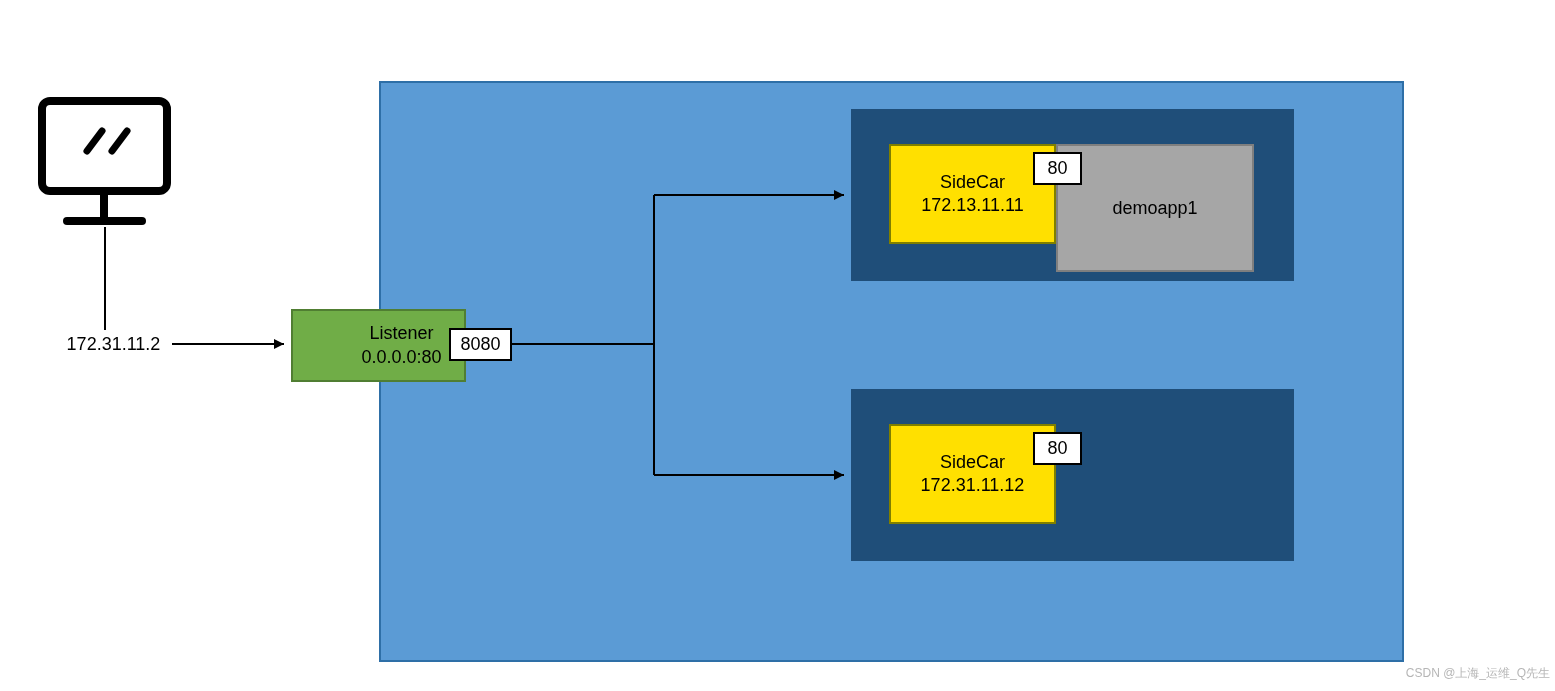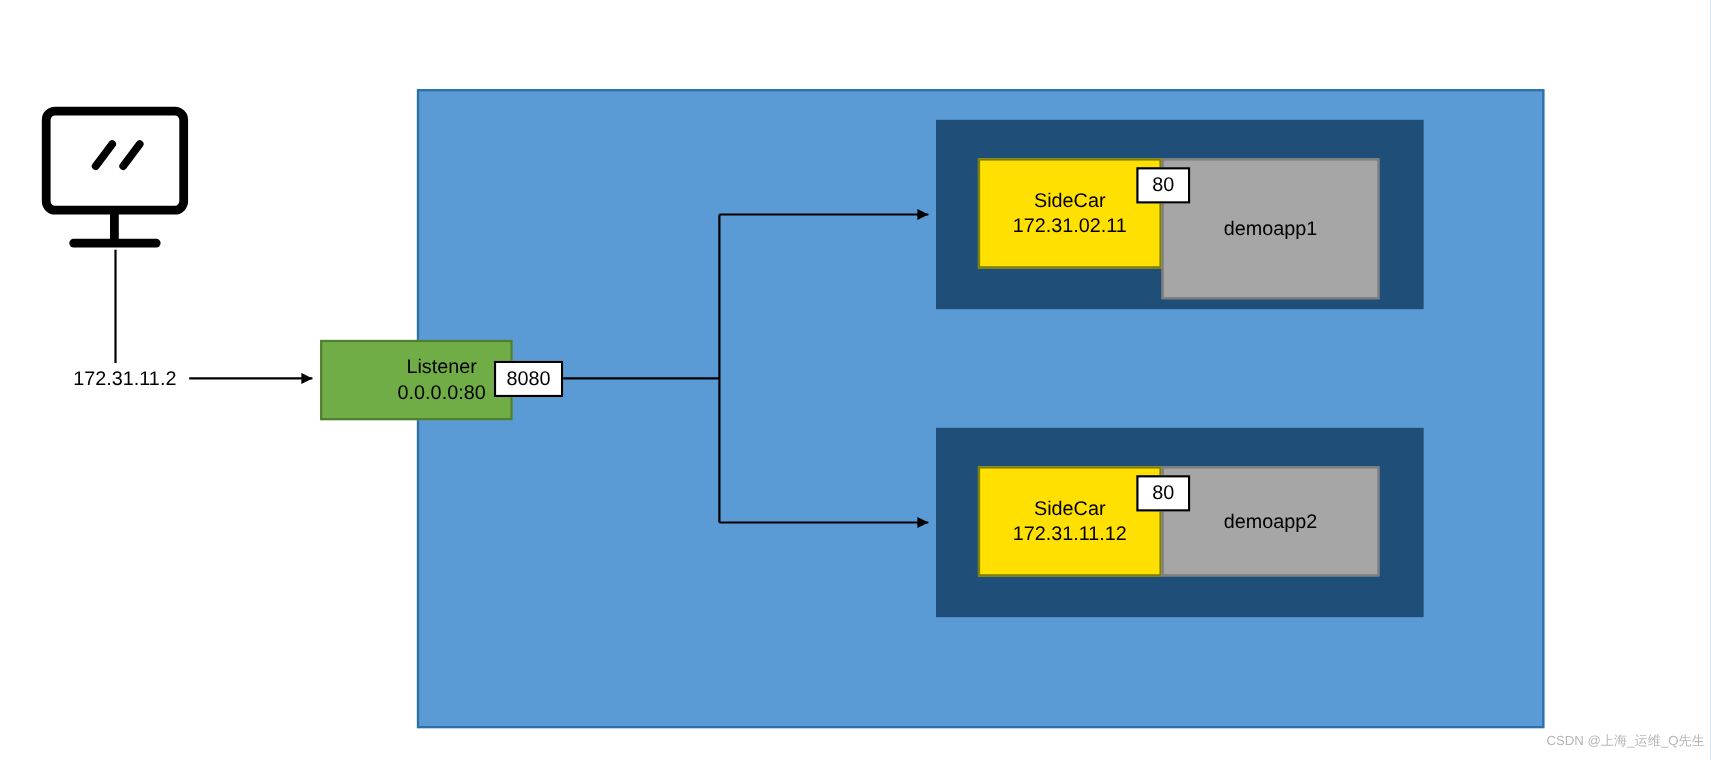--- a/index.html
+++ b/index.html
@@ -61,41 +61,38 @@
   </div>
 
   <div class="box" style="left:449px; top:328px; width:63px; height:33px; background:#FFF; border-color:#000; display:flex; align-items:center; justify-content:center;">
     <span>8080</span>
   </div>
 
   <div class="box" style="left:851px; top:109px; width:443px; height:172px; background:#1F4E79; border-color:#1F4E79;"></div>
 
   <div class="box" style="left:889px; top:144px; width:167px; height:100px; background:#FFE000; border-color:#7F7F00; display:flex; flex-direction:column; align-items:center; justify-content:center; line-height:1.3;">
     <span>SideCar</span>
-    <span>172.31.02.11</span>
+    <span>172.13.11.11</span>
   </div>
 
   <div class="box" style="left:1056px; top:144px; width:198px; height:128px; background:#A6A6A6; border-color:#7F7F7F; display:flex; align-items:center; justify-content:center;">
     <span>demoapp1</span>
   </div>
 
   <div class="box" style="left:1033px; top:152px; width:49px; height:33px; background:#FFF; border-color:#000; display:flex; align-items:center; justify-content:center;">
     <span>80</span>
   </div>
 
   <div class="box" style="left:851px; top:389px; width:443px; height:172px; background:#1F4E79; border-color:#1F4E79;"></div>
 
   <div class="box" style="left:889px; top:424px; width:167px; height:100px; background:#FFE000; border-color:#7F7F00; display:flex; flex-direction:column; align-items:center; justify-content:center; line-height:1.3;">
     <span>SideCar</span>
     <span>172.31.11.12</span>
   </div>
 
-  <div class="box" style="left:1056px; top:424px; width:198px; height:100px; background:#A6A6A6; border-color:#7F7F7F; display:flex; align-items:center; justify-content:center;">
-    <span>demoapp2</span>
-  </div>
 
   <div class="box" style="left:1033px; top:432px; width:49px; height:33px; background:#FFF; border-color:#000; display:flex; align-items:center; justify-content:center;">
     <span>80</span>
   </div>
 
   <svg>
     <defs>
       <marker id="arrow" markerWidth="12" markerHeight="12" refX="10" refY="5" orient="auto" markerUnits="userSpaceOnUse">
         <path d="M0,0 L10,5 L0,10 Z" fill="#000"></path>
       </marker>

